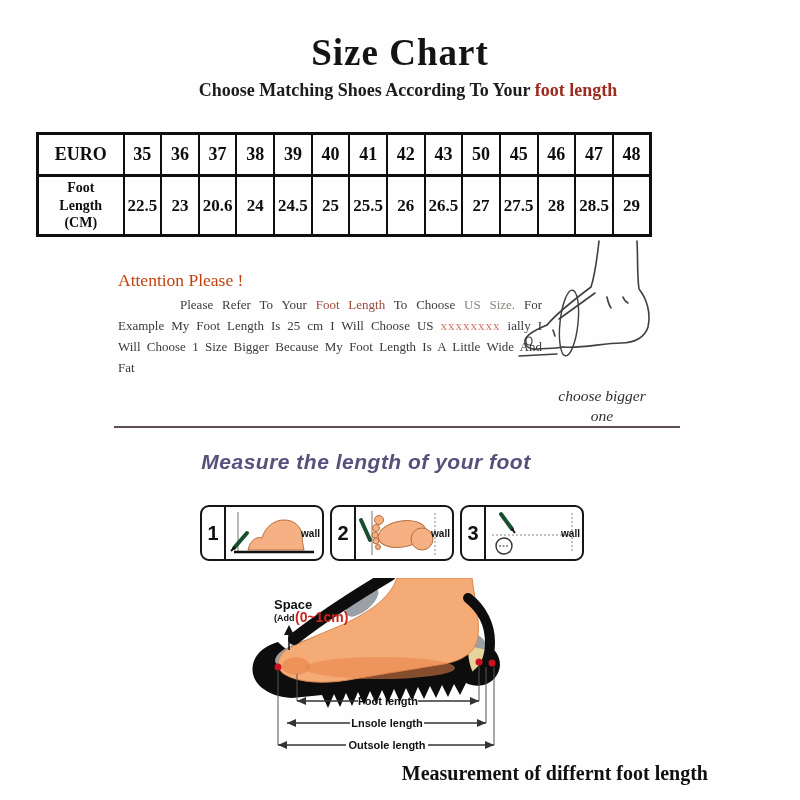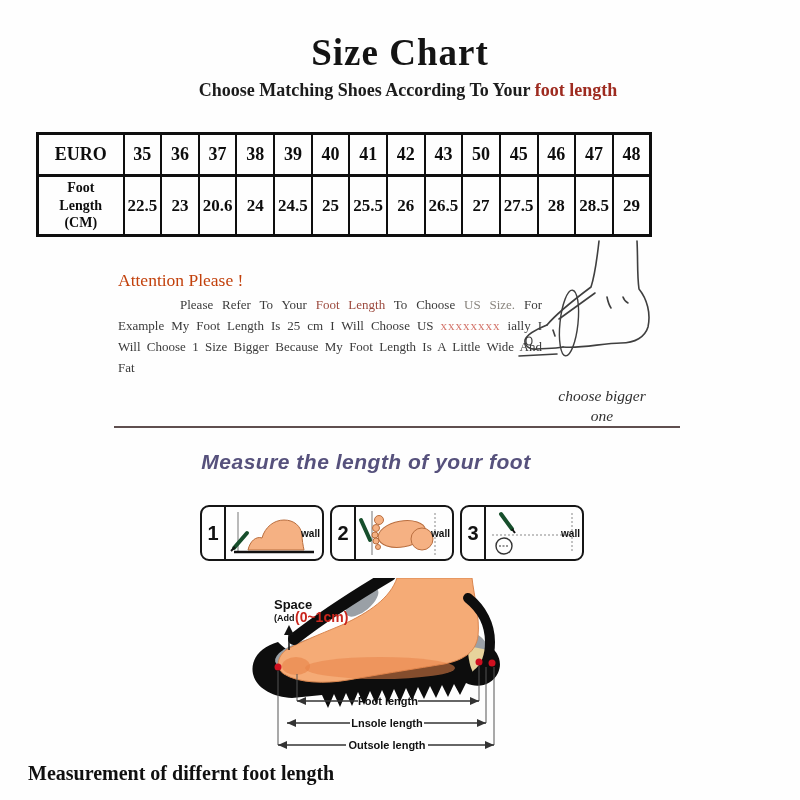--- a/index.html
+++ b/index.html
@@ -50,22 +50,22 @@
              justify-content:center;font-family:"Liberation Sans",sans-serif;
              font-weight:bold;font-size:20px;color:#111;}
   .panel-art{flex:1;position:relative;}
   .panel-art svg{position:absolute;left:0;top:0;width:100%;height:100%;}
   .wall-label{position:absolute;right:2px;top:50%;transform:translateY(-50%);
               font-family:Liberation Sans, sans-serif;font-weight:bold;font-size:10px;color:#111;}
 
   .big-foot{position:absolute;left:230px;top:578px;width:360px;height:182px;}
   .svg-label{font-family:"Liberation Sans",sans-serif;font-weight:bold;}
 
-  .caption{position:absolute;top:762px;left:0;width:708px;text-align:left;
-           font-size:20px;font-weight:bold;color:#101010;padding-left:28px;}
+  .caption{position:absolute;top:762px;left:0;width:708px;text-align:right;
+           font-size:20px;font-weight:bold;color:#101010;}
 </style>
 </head>
 <body>
 
 <div id="canvas">
 
   <div class="title">Size Chart</div>
 
   <div class="subtitle">
     <span>Choose Matching Shoes According To Your </span><span class="hl">foot length</span>

